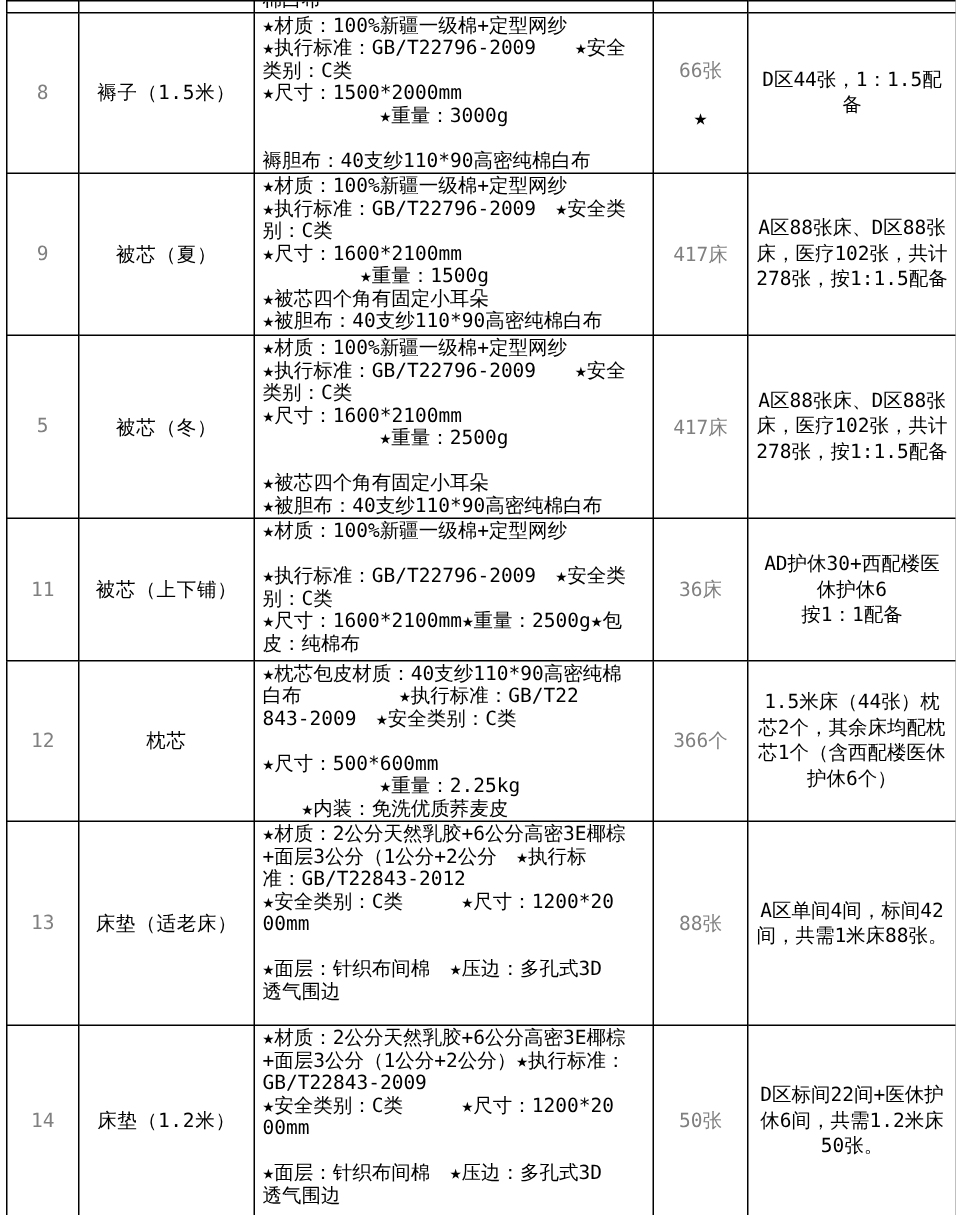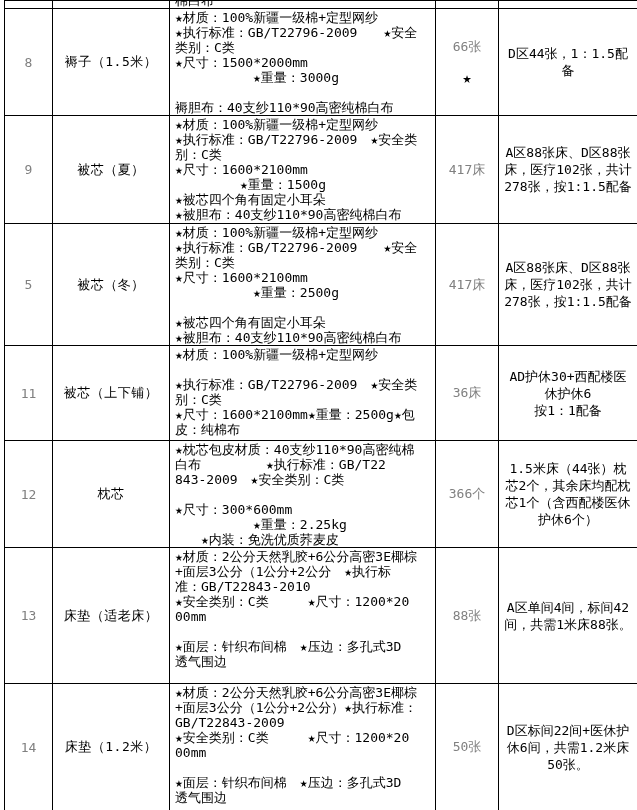--- a/index.html
+++ b/index.html
@@ -149,42 +149,42 @@
           <div>12</div>
         </td>
         <td class="cell-name">
           <div>枕芯</div>
         </td>
         <td class="cell-spec">
           <div class="spec-line">★枕芯包皮材质：40支纱110*90高密纯棉</div>
           <div class="spec-line">白布　　　　　★执行标准：GB/T22</div>
           <div class="spec-line">843-2009　★安全类别：C类</div>
           <div class="spec-line"></div>
-          <div class="spec-line">★尺寸：300*600mm</div>
+          <div class="spec-line">★尺寸：500*600mm</div>
           <div class="spec-line">　　　　　　★重量：2.25kg</div>
           <div class="spec-line">　　★内装：免洗优质荞麦皮</div>
         </td>
         <td class="cell-qty">
           <div>366个</div>
         </td>
         <td class="cell-note note-center">
           <div class="note-line">1.5米床（44张）枕芯2个，其余床均配枕芯1个（含西配楼医休护休6个）</div>
         </td>
       </tr>
       <tr style="height: 136px;">
         <td class="cell-no">
           <div>13</div>
         </td>
         <td class="cell-name">
           <div>床垫（适老床）</div>
         </td>
         <td class="cell-spec">
           <div class="spec-line">★材质：2公分天然乳胶+6公分高密3E椰棕</div>
           <div class="spec-line">+面层3公分（1公分+2公分　★执行标</div>
-          <div class="spec-line">准：GB/T22843-2010</div>
+          <div class="spec-line">准：GB/T22843-2012</div>
           <div class="spec-line">★安全类别：C类　　　★尺寸：1200*20</div>
           <div class="spec-line">00mm</div>
           <div class="spec-line"></div>
           <div class="spec-line">★面层：针织布间棉　★压边：多孔式3D</div>
           <div class="spec-line">透气围边</div>
         </td>
         <td class="cell-qty">
           <div>88张</div>
         </td>
         <td class="cell-note note-center">

